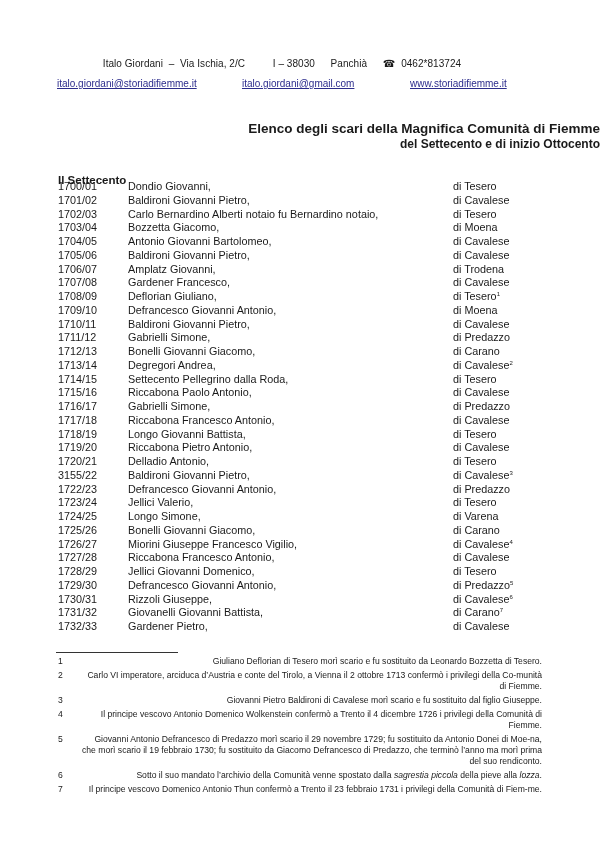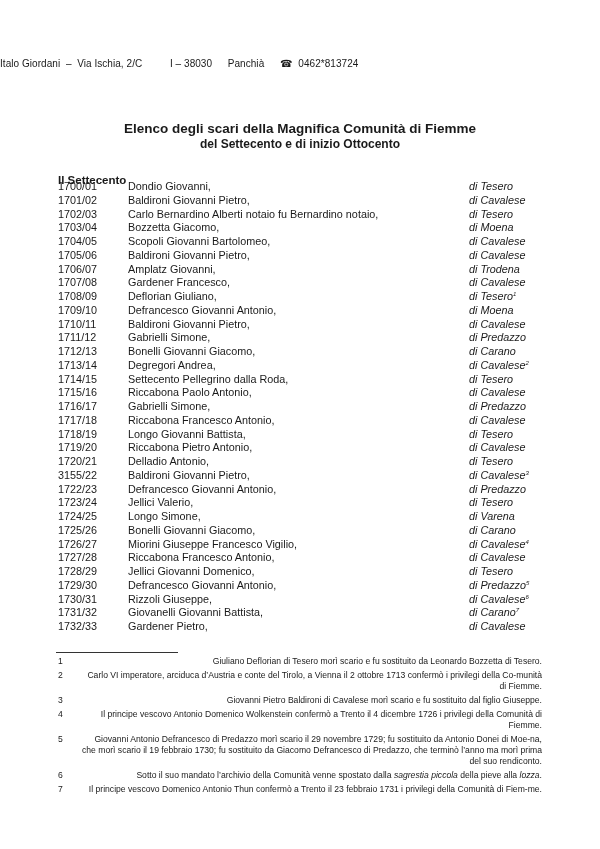--- a/index.html
+++ b/index.html
@@ -18,20 +18,21 @@
   .page {
     position: absolute;
     left: 0; top: 0;
     width: 600px; height: 849px;
   }
   .header-line {
     position: absolute;
     top: 58px;
     left: 0;
     width: 564px;
+    text-align: center;
     font-size: 10px;
     letter-spacing: 0.05px;
   }
   .header-line span { white-space: pre; }
   .header-line .gap { display: inline-block; width: 22px; }
   .header-line .gap-sm { display: inline-block; width: 10px; }
   .phone-icon { font-size: 10px; margin-right: 3px; }
   .links {
     position: absolute;
     top: 78px;
@@ -44,21 +45,21 @@
     position: absolute;
     color: #2c2c8c;
     text-decoration: underline;
     white-space: nowrap;
   }
   .title-block {
     position: absolute;
     top: 121px;
     left: 0;
     width: 600px;
-    text-align: center;
+    text-align: right;
     font-weight: bold;
   }
   .title-block .t1 { font-size: 13.5px; line-height: 16px; }
   .title-block .t2 { font-size: 12px; line-height: 15px; }
   .section-title {
     position: absolute;
     top: 166px;
     left: 58px;
     font-size: 11.5px;
     font-weight: bold;
@@ -72,21 +73,21 @@
   }
   .row {
     position: relative;
     height: 13.75px;
     font-size: 10.8px;
     line-height: 13.75px;
     white-space: nowrap;
   }
   .row .year { position: absolute; left: 58px; }
   .row .name { position: absolute; left: 128px; }
-  .row .place { position: absolute; left: 469px; font-style: italic; }
+  .row .place { position: absolute; left: 453px; }
   .row sup, .fn-text sup {
     font-size: 6px;
     vertical-align: 4px;
     line-height: 0;
   }
   .fn-rule {
     position: absolute;
     top: 652px;
     left: 56px;
     width: 122px;
@@ -129,20 +130,25 @@
     <span>Via Ischia, 2/C</span>
     <span class="gap"></span>
     <span>I – 38030</span>
     <span class="gap-sm"></span>
     <span>Panchià</span>
     <span class="gap-sm"></span>
     <span class="phone-icon">☎</span>
     <span>0462*813724</span>
   </div>
 
+  <div class="links">
+    <a style="left:57px;">italo.giordani@storiadifiemme.it</a>
+    <a style="left:242px;">italo.giordani@gmail.com</a>
+    <a style="left:410px;">www.storiadifiemme.it</a>
+  </div>
 
   <div class="title-block">
     <div class="t1">Elenco degli scari della Magnifica Comunità di Fiemme</div>
     <div class="t2">del Settecento e di inizio Ottocento</div>
   </div>
 
   <div class="section-title">Il Settecento</div>
 
   <div class="rows" id="rows">
       <div class="row">
@@ -160,21 +166,21 @@
         <span class="name">Carlo Bernardino Alberti notaio fu Bernardino notaio,</span>
         <span class="place"><span>di Tesero</span></span>
       </div>
       <div class="row">
         <span class="year">1703/04</span>
         <span class="name">Bozzetta Giacomo,</span>
         <span class="place"><span>di Moena</span></span>
       </div>
       <div class="row">
         <span class="year">1704/05</span>
-        <span class="name">Scopoli Giovanni Bartolomeo,</span>
+        <span class="name">Antonio Giovanni Bartolomeo,</span>
         <span class="place"><span>di Cavalese</span></span>
       </div>
       <div class="row">
         <span class="year">1705/06</span>
         <span class="name">Baldironi Giovanni Pietro,</span>
         <span class="place"><span>di Cavalese</span></span>
       </div>
       <div class="row">
         <span class="year">1706/07</span>
         <span class="name">Amplatz Giovanni,</span>

